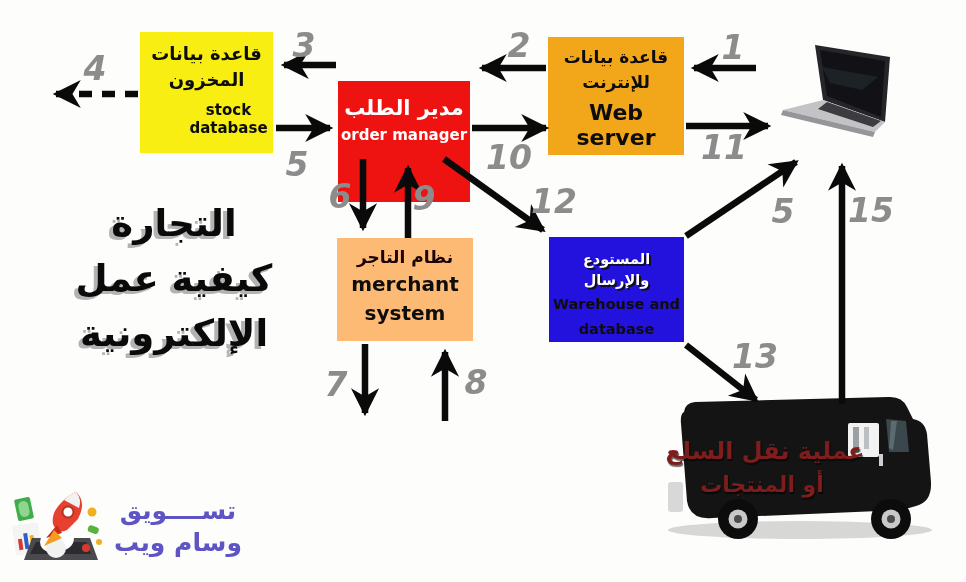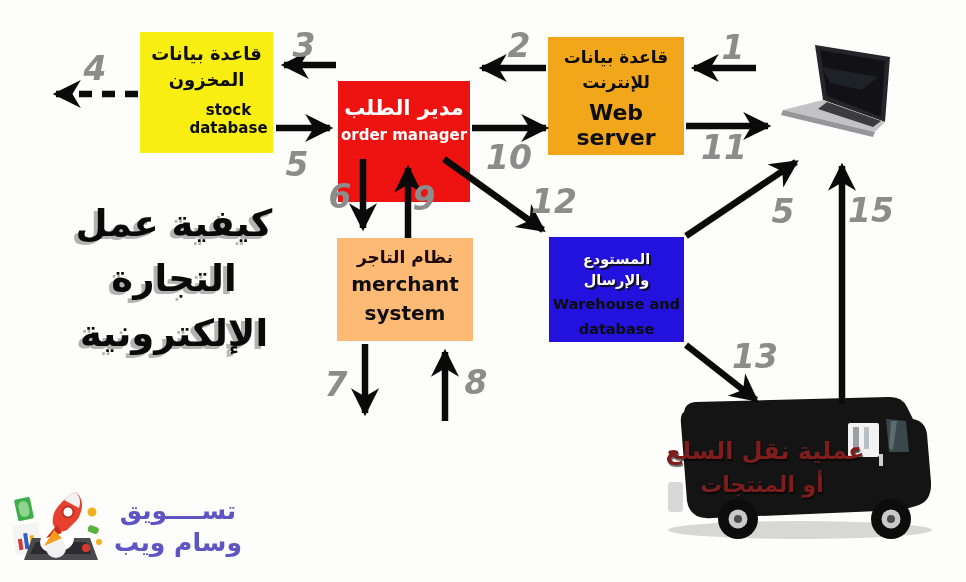--- a/index.html
+++ b/index.html
@@ -119,22 +119,22 @@
   </div>
 
   <div class="fbox box-warehouse">
     <div class="ar">المستودع والإرسال</div>
     <div class="en">Warehouse and</div>
     <div class="en">database</div>
   </div>
 
 
   <div class="title">
+    <div>التجارة</div>
     <div>كيفية عمل</div>
-    <div>التجارة</div>
     <div>الإلكترونية</div>
   </div>
 
   <span class="num num-1">1</span>
   <span class="num num-2">2</span>
   <span class="num num-3">3</span>
   <span class="num num-4">4</span>
   <span class="num num-5">5</span>
   <span class="num num-6">6</span>
   <span class="num num-7">7</span>

